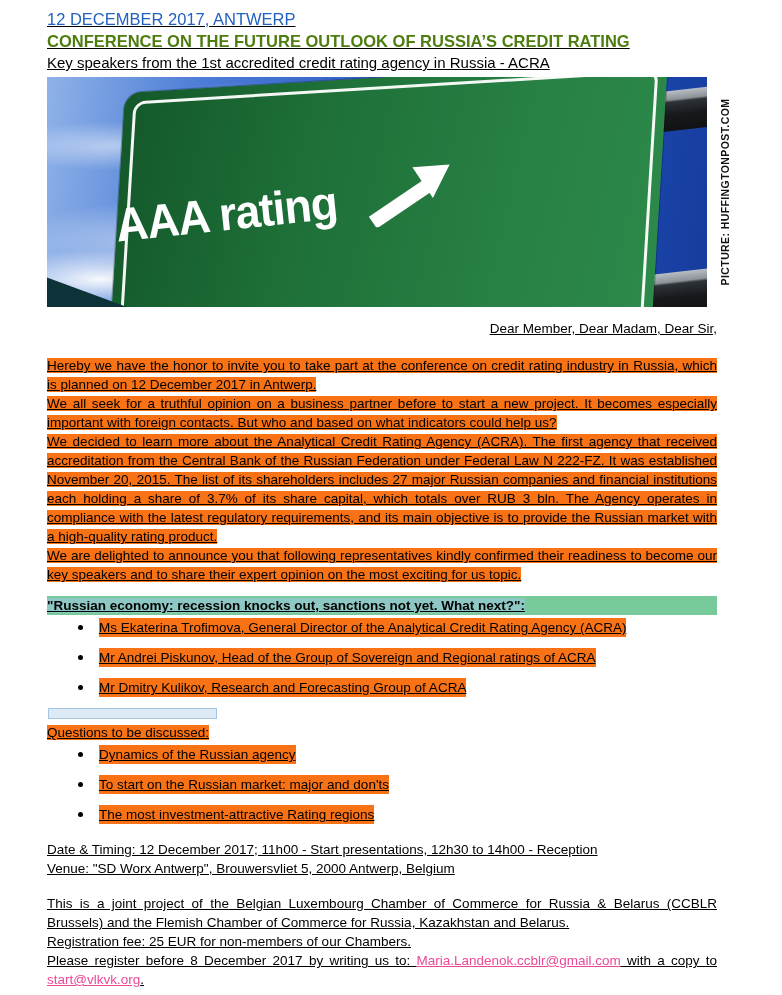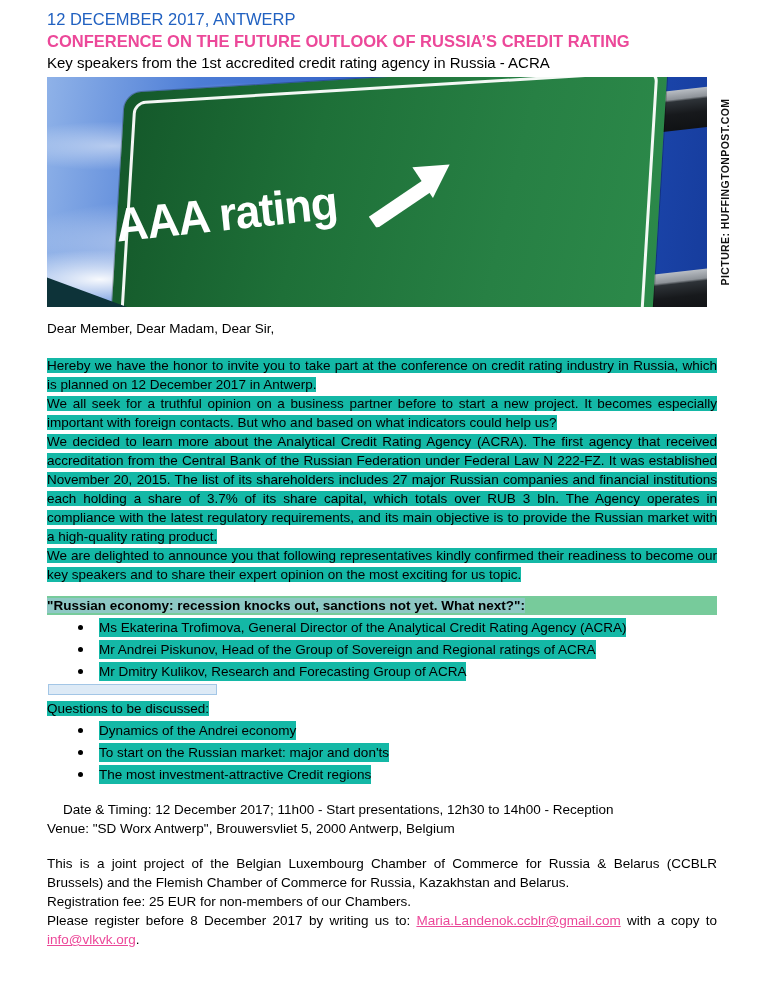--- a/index.html
+++ b/index.html
@@ -1,26 +1,26 @@
 <!DOCTYPE html>
 <html><head>
 <meta charset="utf-8">
 <style>
   html,body { margin:0; padding:0; }
   body {
     width:782px; height:995px; background:#ffffff;
     font-family:"Liberation Sans", sans-serif; color:#000;
     overflow:hidden;
   }
-  .page { position:relative; width:757px; height:995px; overflow:hidden; }
+  .page { position:relative; width:757px; height:995px; overflow:hidden;text-decoration:underline; }
   .content { padding:8px 40px 0 47px; }
 
   
   .hdr-date { color:#2161c1; font-size:16.5px; font-weight:400; line-height:22px; }
-  .hdr-title { color:#ec4899; font-size:16.5px; font-weight:700; line-height:22px; }
+  .hdr-title { color:#4d7c0f; font-size:16.5px; font-weight:700; line-height:22px; }
   .hdr-sub { color:#000; font-size:15px; font-weight:400; line-height:22px; }
 
   
   .hero-wrap { position:relative; margin-top:3px; height:230px; }
   .photo {
     position:absolute; left:0; top:0; width:660px; height:230px; overflow:hidden;
     background:
       radial-gradient(ellipse 180px 45px at 8% 88%, rgba(255,255,255,0.95), rgba(255,255,255,0) 65%),
       radial-gradient(ellipse 220px 60px at 18% 72%, rgba(255,255,255,0.55), rgba(255,255,255,0) 70%),
       radial-gradient(ellipse 160px 35px at 10% 30%, rgba(255,255,255,0.5), rgba(255,255,255,0) 70%),
@@ -49,34 +49,34 @@
     background:#0d3339; clip-path:polygon(0 100%, 0 30%, 100% 100%); }
   .credit { position:absolute; left:660px; top:0; width:36px; height:230px; }
   .credit span { position:absolute; left:50%; top:50%;
     transform:translate(-50%,-50%) rotate(-90deg); white-space:nowrap;
     font-size:10.5px; font-weight:700; letter-spacing:0.4px; color:#111; }
 
   
   .body-text { font-size:13.5px; line-height:19px; }
   p { margin:0; }
   .just { text-align:justify; }
-  .hl { background-color:#14b8a6; }
-  .salutation { margin-top:12px; }
+  .hl { background-color:#f97316; }
+  .salutation { margin-top:12px;text-align:right; }
   .p1 { margin-top:18px; }
   .p2 { }
   .topic { margin-top:12px; background:#77cb9b; font-weight:700; }
   .topic-sel { background:rgba(163,198,230,0.55); }
   .list { margin-top:3px; }
-  .li { display:flex; align-items:flex-start; margin-bottom:3px; }
+  .li { display:flex; align-items:flex-start; margin-bottom:11px; }
   .dot { flex:0 0 auto; width:5px; height:5px; border-radius:50%; background:#000;
          margin:7px 16px 0 31px; }
   .empty-sel { width:167px; height:9px; border:1px solid #a3c6e6; background:#ddeaf6;
          margin:2px 0 2px 1px; }
   .qlabel { margin-top:4px; }
-  .date-line { margin-top:16px;margin-left:16px; }
+  .date-line { margin-top:16px; }
   .project { margin-top:16px; }
   a.email-link { color:#ec4899; text-decoration:underline; cursor:pointer; }
 </style>
 </head>
 <body>
 
 <div class="page">
   <div class="content">
 
     <div class="hdr-date">12 DECEMBER 2017, ANTWERP</div>
@@ -130,34 +130,34 @@
         </div>
       </div>
 
       <div class="empty-sel"></div>
 
       <p class="qlabel"><span class="hl">Questions to be discussed:</span></p>
 
       <div class="list">
         <div class="li">
           <span class="dot"></span>
-          <span class="hl">Dynamics of the Andrei economy</span>
+          <span class="hl">Dynamics of the Russian agency</span>
         </div>
         <div class="li">
           <span class="dot"></span>
           <span class="hl">To start on the Russian market: major and don'ts</span>
         </div>
         <div class="li">
           <span class="dot"></span>
-          <span class="hl">The most investment-attractive Credit regions</span>
+          <span class="hl">The most investment-attractive Rating regions</span>
         </div>
       </div>
 
       <p class="date-line">Date &amp; Timing: 12 December 2017; 11h00 - Start presentations, 12h30 to 14h00 - Reception</p>
       <p>Venue: "SD Worx Antwerp", Brouwersvliet 5, 2000 Antwerp, Belgium</p>
 
       <p class="project just">This is a joint project of the Belgian Luxembourg Chamber of Commerce for Russia &amp; Belarus (CCBLR Brussels) and the Flemish Chamber of Commerce for Russia, Kazakhstan and Belarus.</p>
       <p>Registration fee: 25 EUR for non-members of our Chambers.</p>
-      <p class="just"><span>Please register before 8 December 2017 by writing us to: </span><a class="email-link">Maria.Landenok.ccblr@gmail.com</a><span> with a copy to </span><a class="email-link">info@vlkvk.org</a><span>.</span></p>
+      <p class="just"><span>Please register before 8 December 2017 by writing us to: </span><a class="email-link">Maria.Landenok.ccblr@gmail.com</a><span> with a copy to </span><a class="email-link">start@vlkvk.org</a><span>.</span></p>
     </div>
 
   </div>
 </div>
 
 </body></html>

